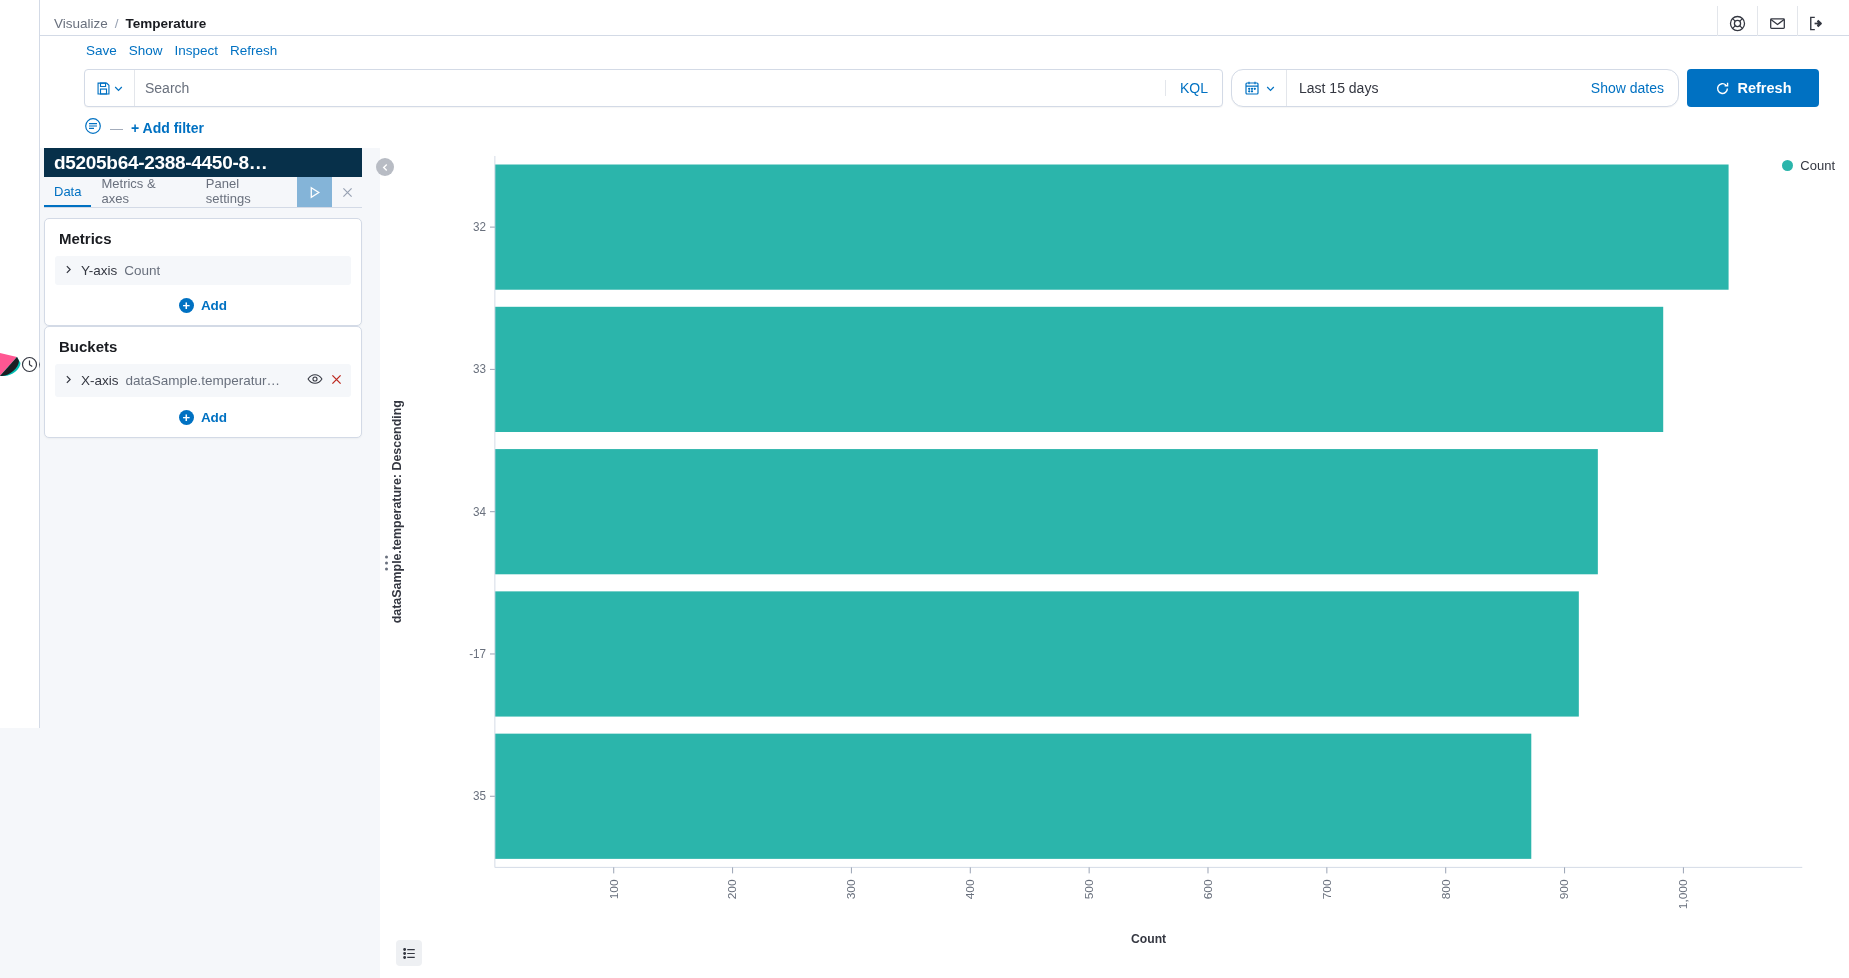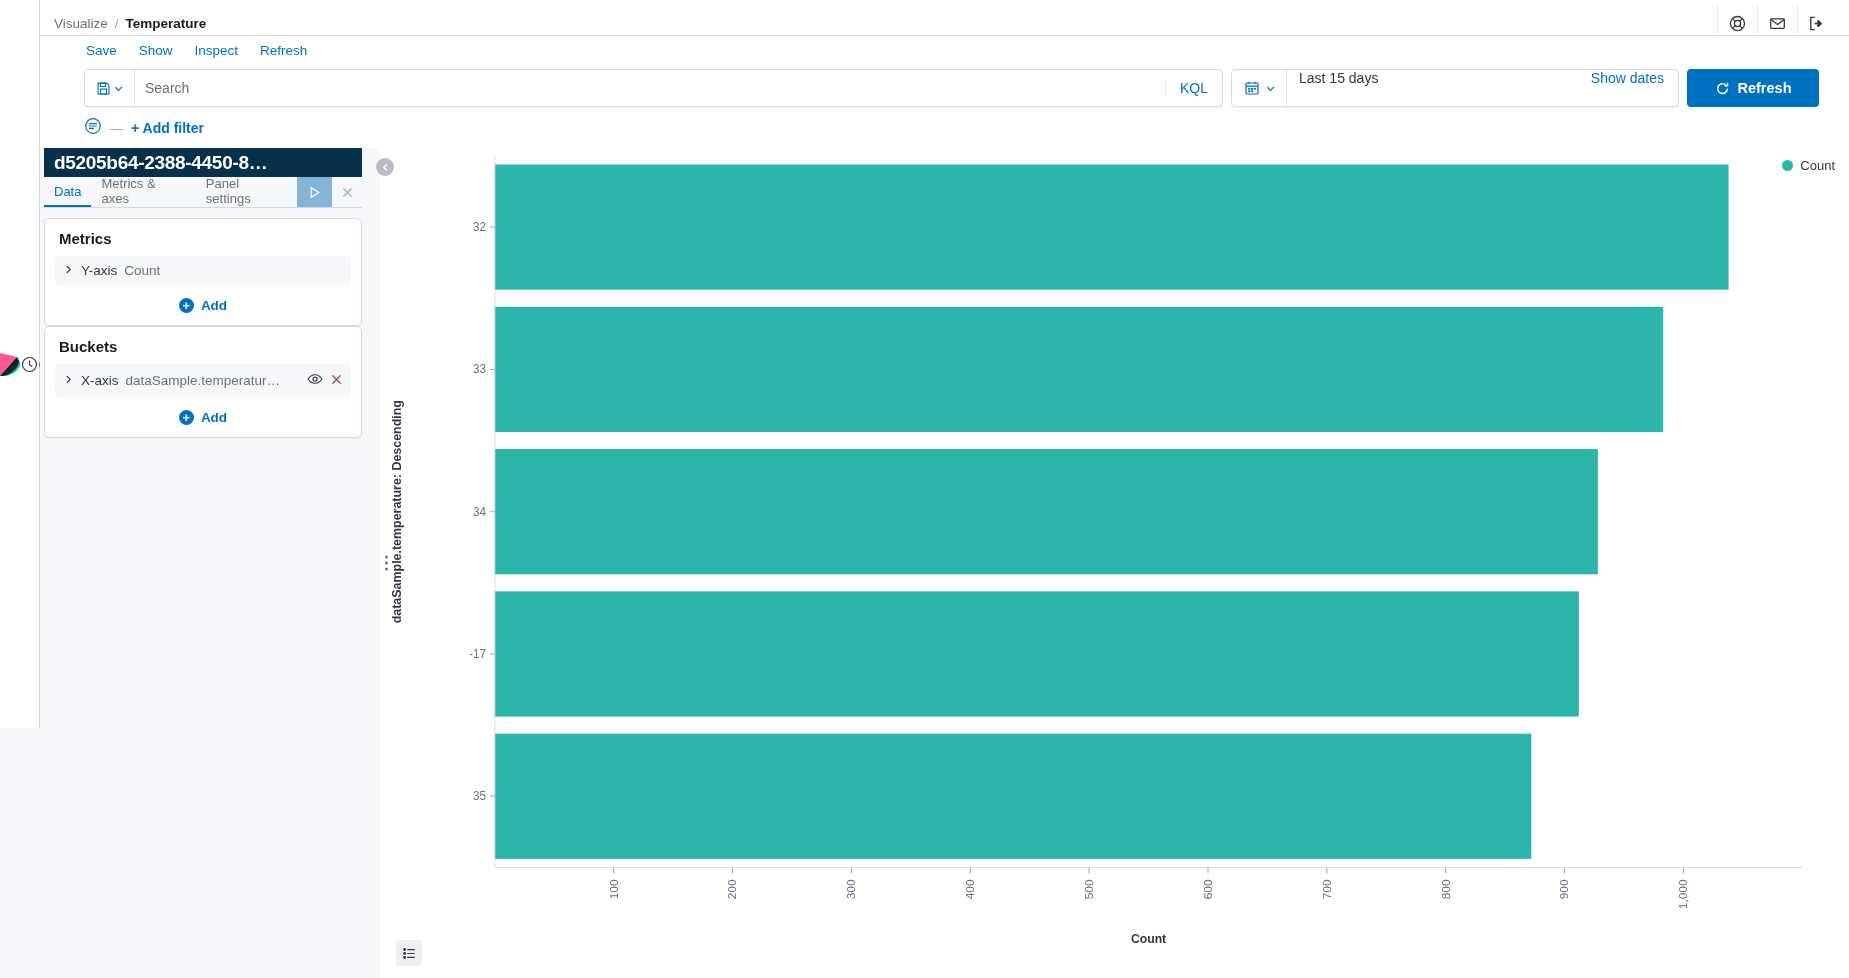--- a/index.html
+++ b/index.html
@@ -51,21 +51,21 @@
     width:40px; height:36px; display:flex; align-items:center; justify-content:center;
     border-left:1px solid #e3e6eb; color:#343741; cursor:pointer;
   }
   .hdr-user { padding:0 8px 0 10px; border-left:1px solid #e3e6eb; height:36px;
               display:flex; align-items:center; gap:7px; cursor:pointer; }
   .hdr-user-label { font-size:13px; color:#ffffff; }
 
   
   .topmenu {
     height:28px; background:#ffffff; display:flex; align-items:center;
-    padding:0 0 0 46px; gap:22px; flex:0 0 28px;
+    padding:0 0 0 46px; gap:12px; flex:0 0 28px;
   }
   .topmenu a { font-size:13.5px; color:#0071c2; text-decoration:none; cursor:pointer; }
 
   
   .querybar { background:#ffffff; padding:5px 30px 4px 44px; flex:0 0 auto; }
   .qrow { display:flex; align-items:stretch; gap:8px; }
   .searchbox {
     flex:1; display:flex; align-items:center; height:38px;
     border:1px solid #d3dae6; border-radius:4px; background:#fff;
     box-shadow:0 1px 1px rgba(0,0,0,.04);
@@ -78,22 +78,22 @@
     flex:1; border:0; outline:0; font-size:14px; color:#343741;
     padding:0 10px; background:transparent; height:36px;
     font-family:"Liberation Sans", sans-serif;
   }
   .search-input::placeholder { color:#69707d; }
   .kql {
     padding:0 14px; display:flex; align-items:center;
     border-left:1px solid #e3e6eb; color:#0071c2; font-size:14px; cursor:pointer;
   }
   .timebox {
-    width:448px; display:flex; align-items:flex-start; height:38px;
-    border:1px solid #d3dae6; border-radius:4px; background:#fff;
+    width:448px; display:flex; align-items:center; height:38px;
+    border:1px solid #d3dae6; border-radius:12px; background:#fff;
     box-shadow:0 1px 1px rgba(0,0,0,.04);
   }
   .cal-btn {
     display:flex; align-items:center; gap:5px; padding:0 10px 0 12px;
     border-right:1px solid #e3e6eb; height:36px; color:#0071c2; cursor:pointer;
   }
   .time-text { flex:1; padding:0 12px; font-size:14px; color:#343741; cursor:pointer; }
   .show-dates { padding:0 14px; font-size:14px; color:#0071c2; cursor:pointer; }
   .refresh-btn {
     width:132px; background:#0071c2; color:#fff; border:0; border-radius:4px;

